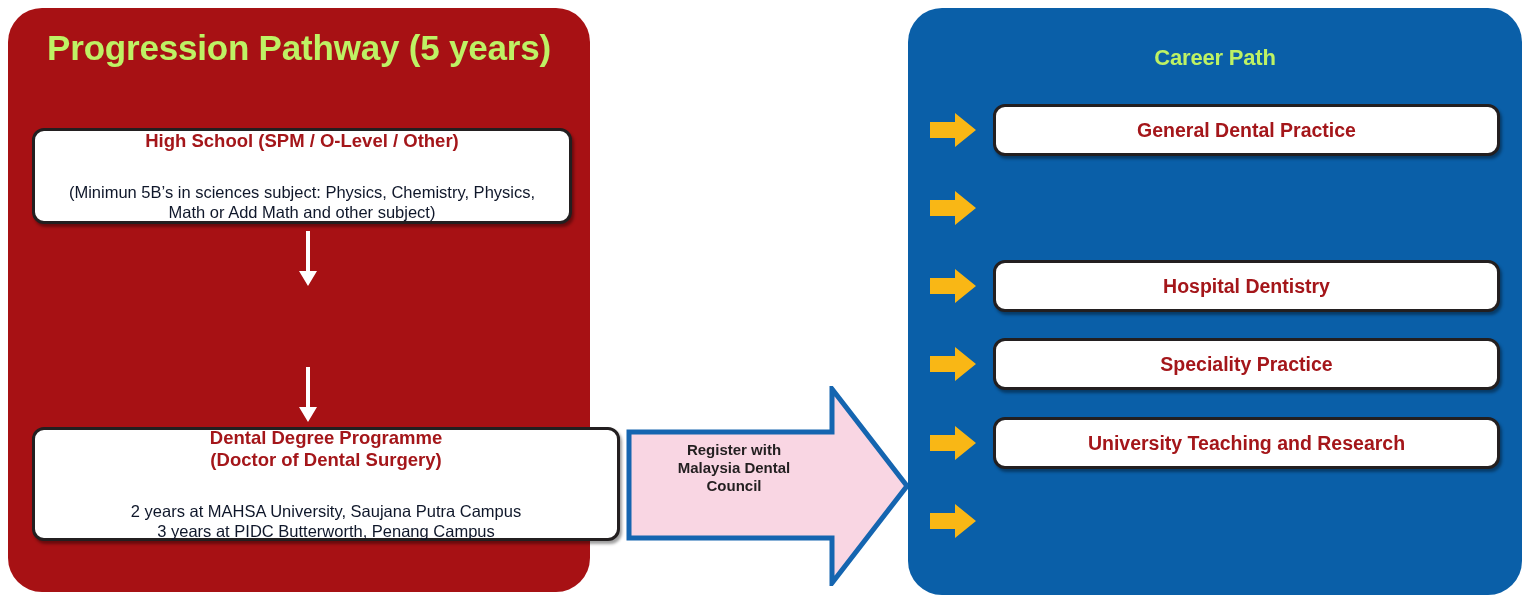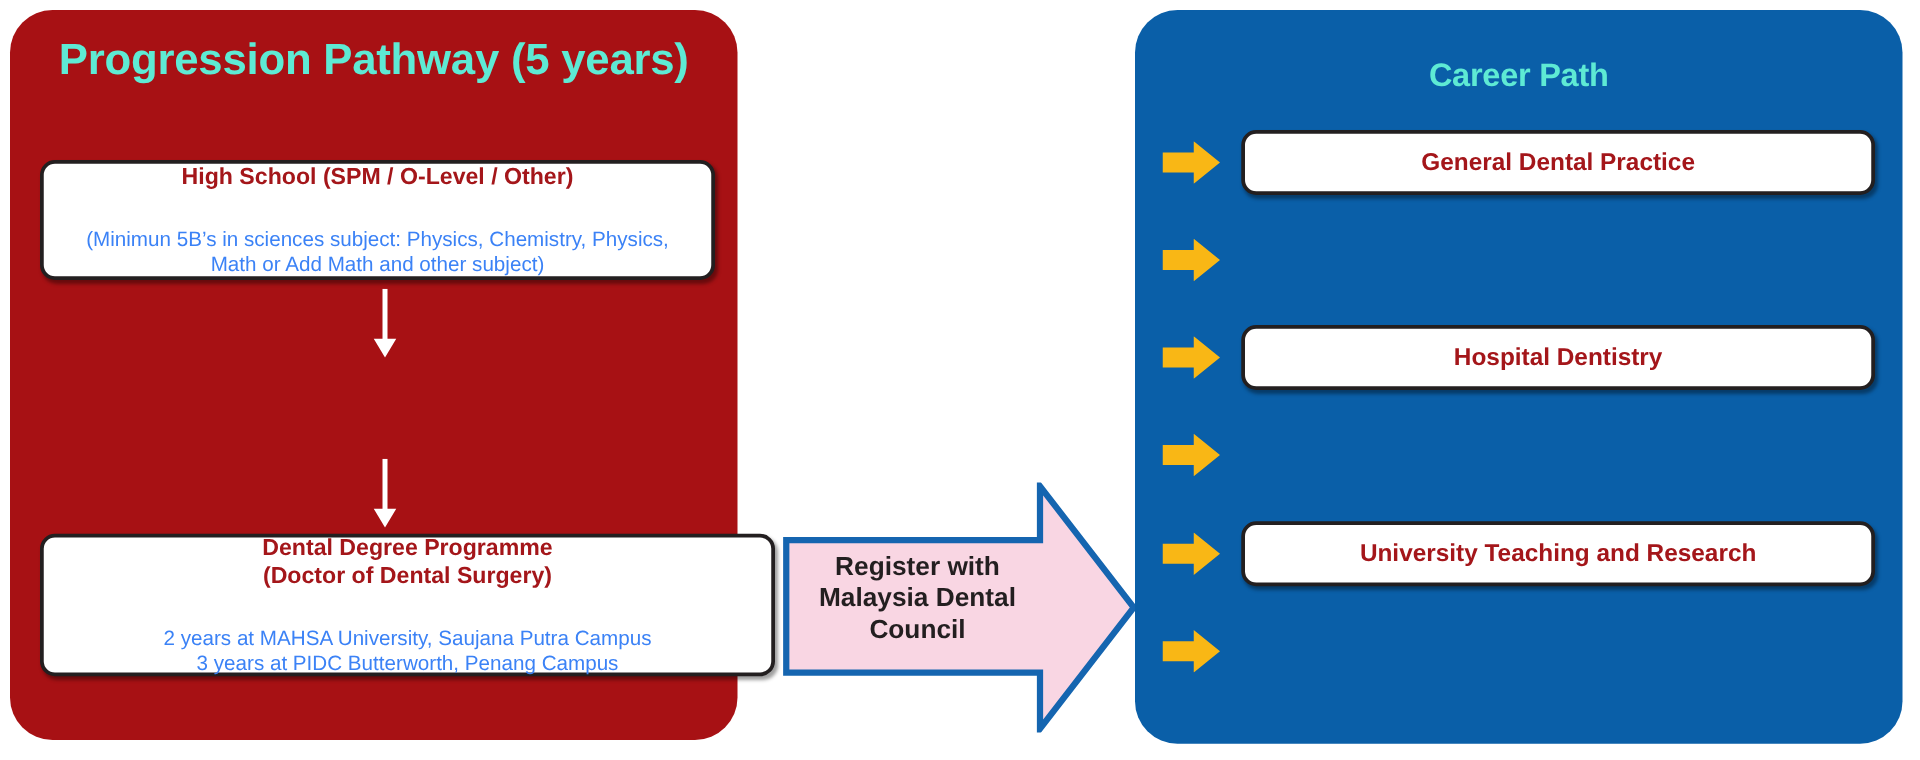--- a/index.html
+++ b/index.html
@@ -38,33 +38,33 @@
     width: 614px;
     height: 587px;
     background: #0A5FA8;
   }
 
   .panel-title {
     position: absolute;
     left: 0;
     width: 100%;
     text-align: center;
-    color: #5eead4;
+    color: #bef264;
     font-weight: bold;
     letter-spacing: -0.2px;
     line-height: 1.12;
     user-select: none;
   }
   #left-title {
     top: 20px;
     font-size: 35px;
   }
   #right-title {
     top: 38px;
-    font-size: 26px;
+    font-size: 22px;
   }
 
   
   .card {
     position: absolute;
     box-sizing: border-box;
     background: #ffffff;
     border: 3px solid #231f20;
     border-radius: 12px;
     box-shadow: 2px 3px 3px rgba(0,0,0,0.38);
@@ -77,21 +77,21 @@
     gap: 28px;
   }
   .card .hd {
     color: #A4161A;
     font-weight: bold;
     font-size: 18.5px;
     line-height: 1.17;
     white-space: pre-line;
   }
   .card .sub {
-    color: #3b82f6;
+    color: #0f172a;
     font-size: 16.5px;
     font-weight: normal;
     line-height: 1.22;
     margin-top: 2px;
     white-space: pre-line;
   }
 
   
   #card-highschool { left: 32px; top: 128px; width: 540px; height: 96px; }
   #card-preuni     { left: 32px; top: 291px; width: 540px; height: 70px; }
@@ -148,21 +148,21 @@
     height: 200px;
   }
   #register-arrow svg { display: block; }
   #register-label {
     position: absolute;
     left: 636px;
     top: 441px;
     width: 196px;
     text-align: center;
     font-weight: bold;
-    font-size: 21px;
+    font-size: 15px;
     line-height: 1.20;
     color: #231f20;
     white-space: pre-line;
     user-select: none;
   }
 </style>
 </head>
 <body>
 
 <div id="canvas">
@@ -224,20 +224,21 @@
     <svg class="career-arrow" viewBox="0 0 46 34">
       <path d="M0 9 H25 V0 L46 17 L25 34 V25 H0 Z" fill="#F9B715"></path>
     </svg>
     <div class="career-card">Hospital Dentistry</div>
   </div>
 
   <div class="career-row" style="top:338px">
     <svg class="career-arrow" viewBox="0 0 46 34">
       <path d="M0 9 H25 V0 L46 17 L25 34 V25 H0 Z" fill="#F9B715"></path>
     </svg>
+    <div class="career-card">Speciality Practice</div>
   </div>
 
   <div class="career-row" style="top:417px">
     <svg class="career-arrow" viewBox="0 0 46 34">
       <path d="M0 9 H25 V0 L46 17 L25 34 V25 H0 Z" fill="#F9B715"></path>
     </svg>
     <div class="career-card">University Teaching and Research</div>
   </div>
 
   <div class="career-row" style="top:495px">

